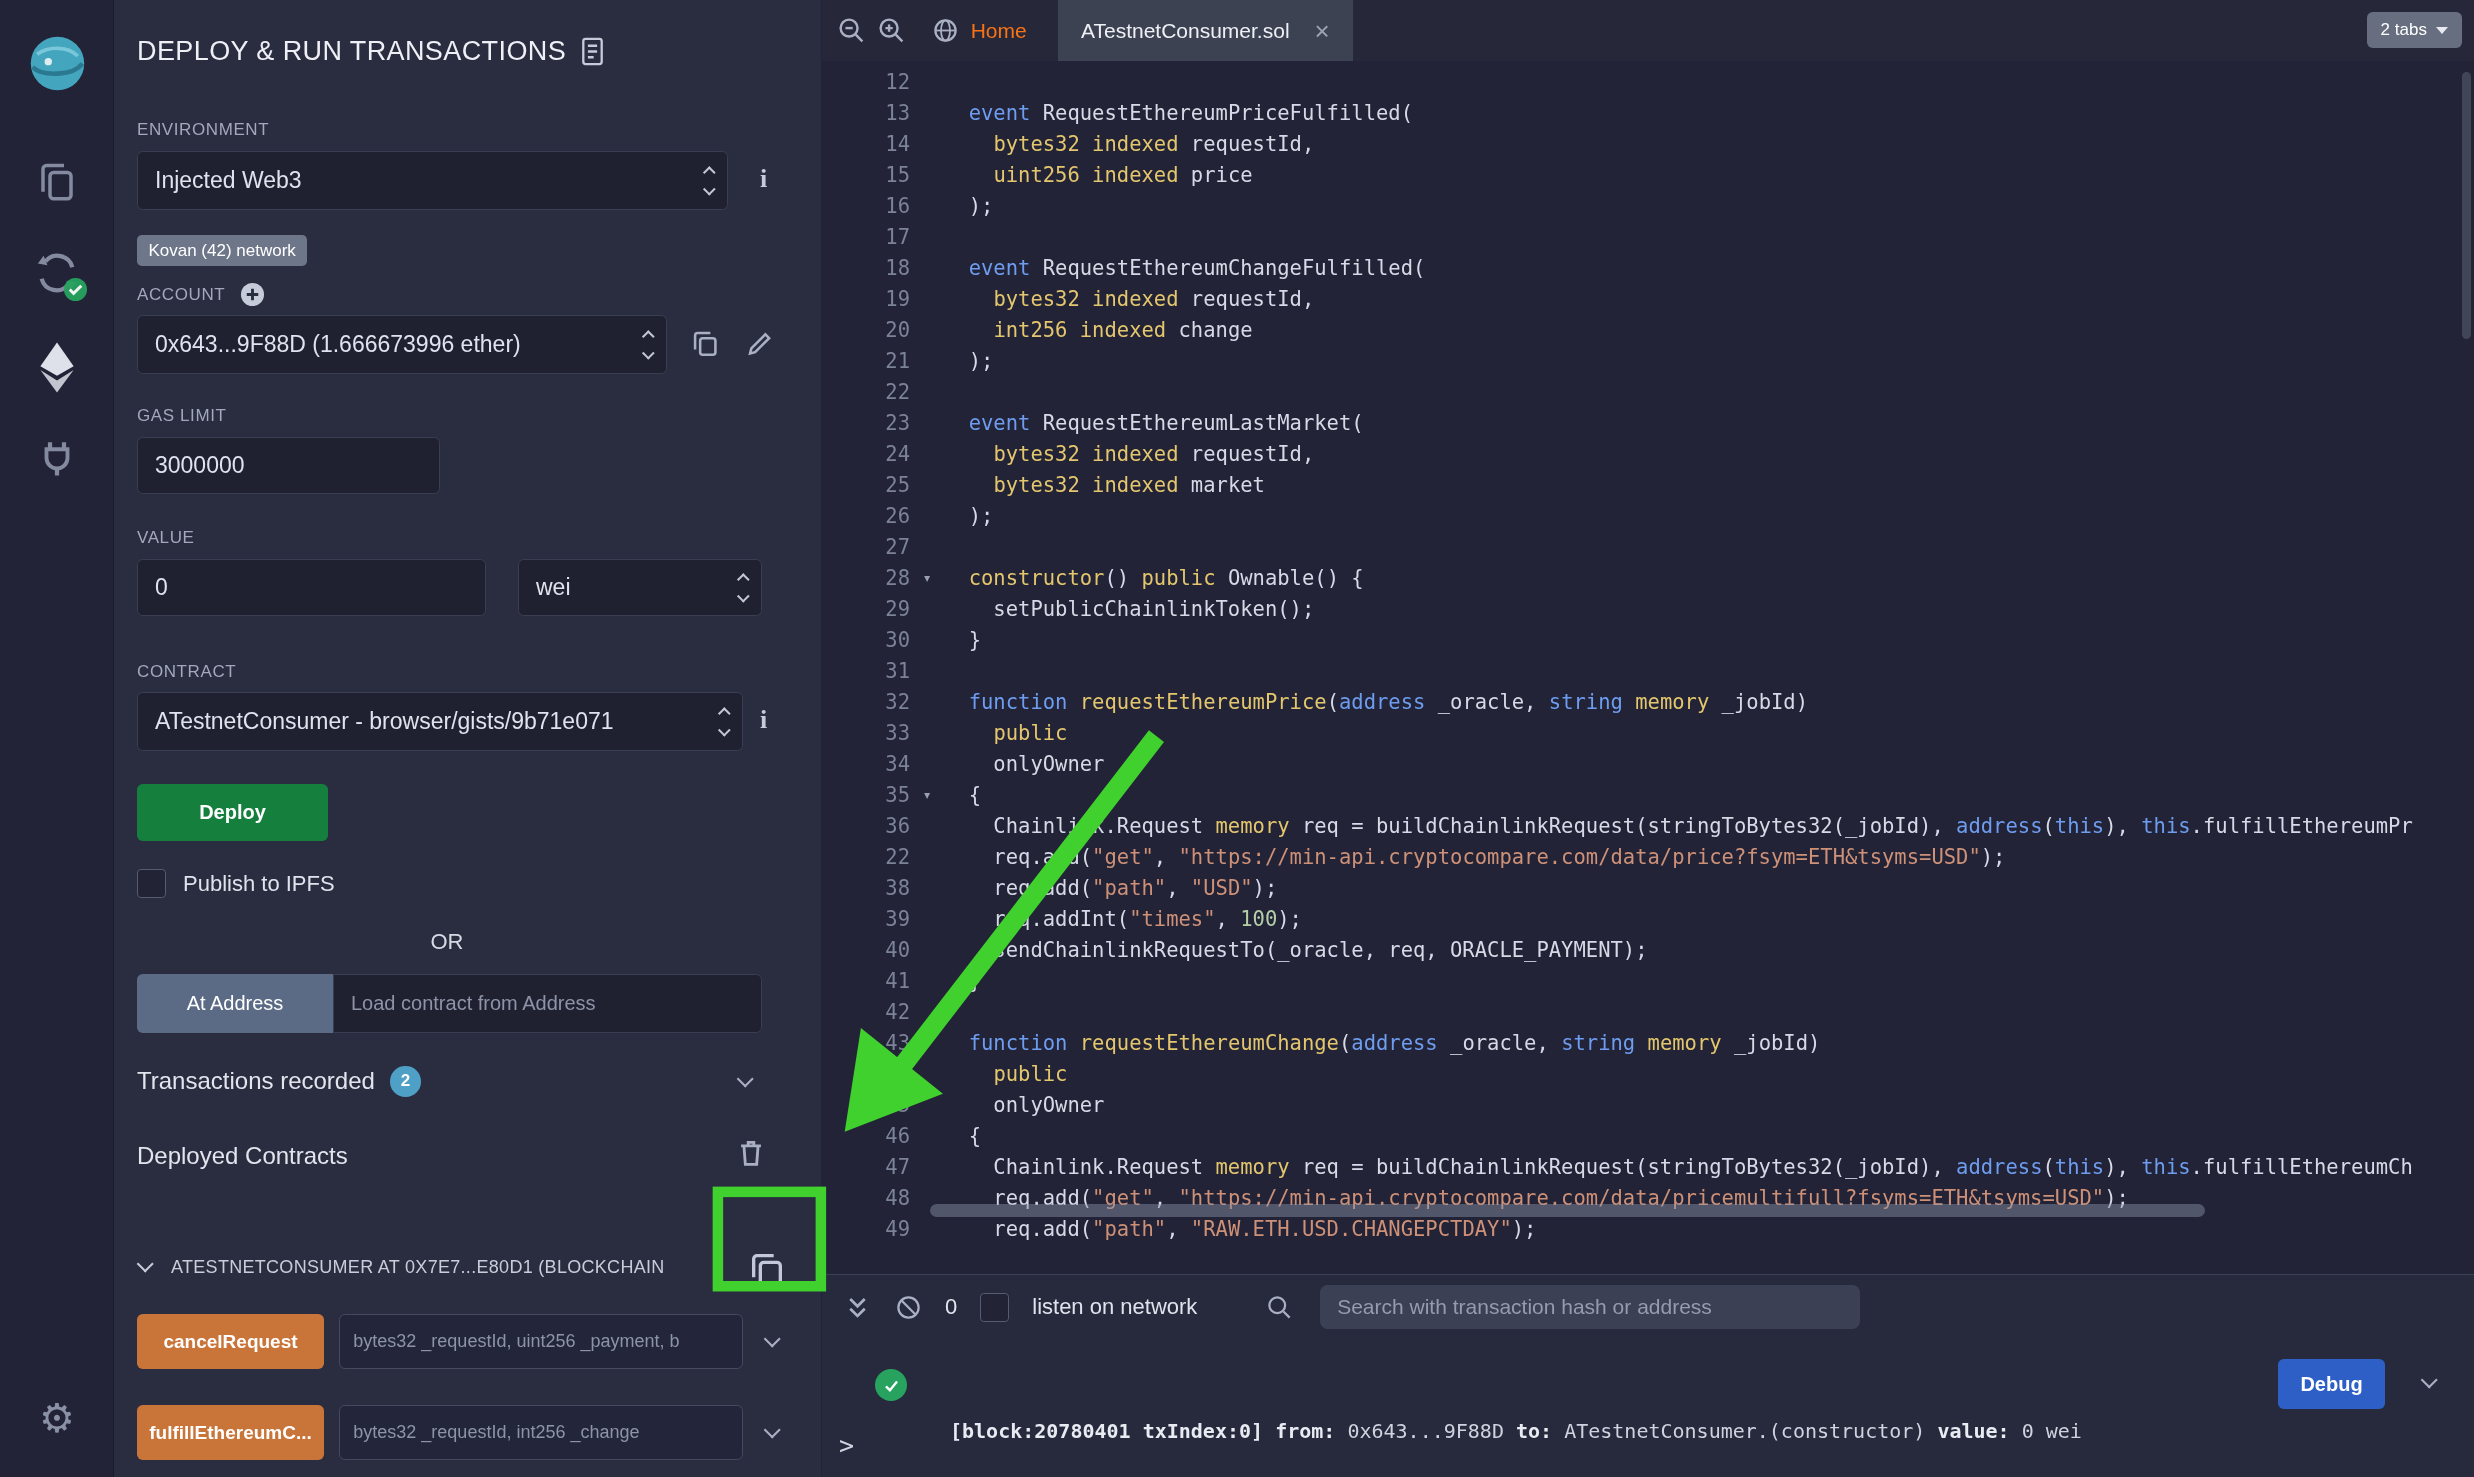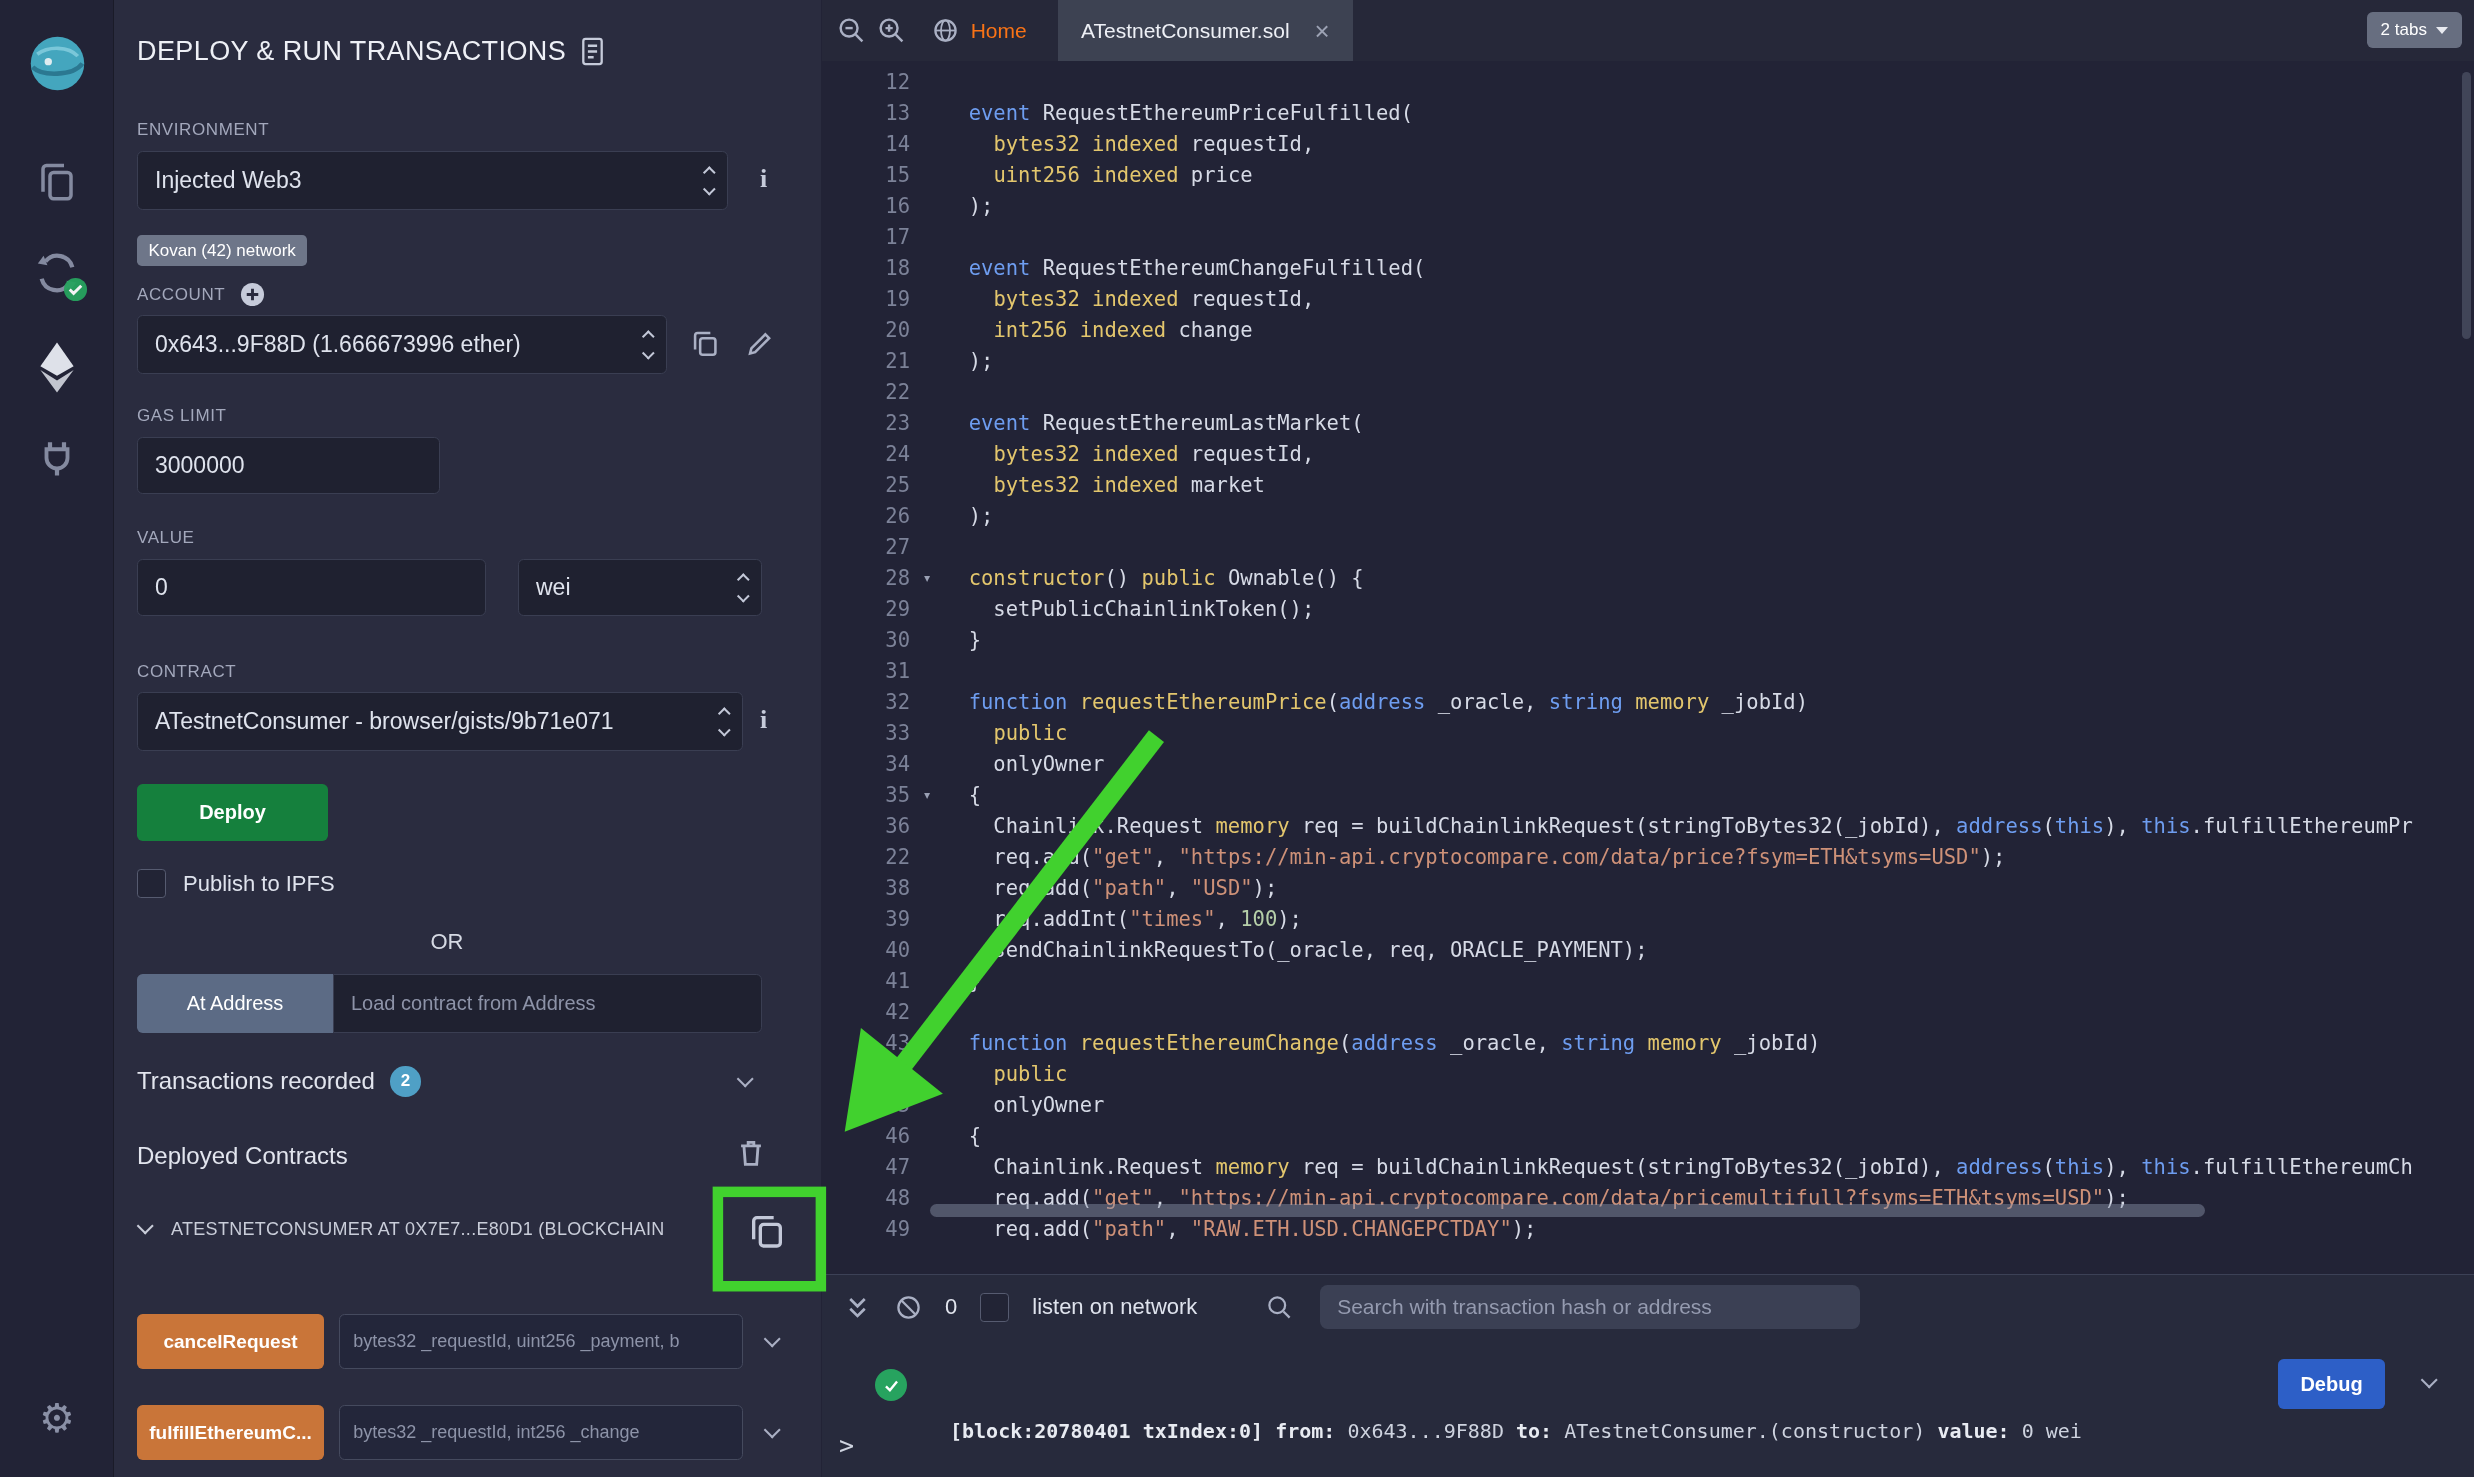--- a/index.html
+++ b/index.html
@@ -213,21 +213,21 @@
   </div>
   <span class="chev" style="position:absolute;left:625px;top:1073px"></span>
 
   <span class="abs row-text" style="left:23px;top:1142px">Deployed Contracts</span>
   <span class="icon-btn" style="left:620px;top:1136px">
     <svg width="34" height="34" viewBox="0 0 24 24">
         <path d="M5 7h14M10 7V4.5h4V7M7 7l1 13h8l1-13" fill="none" stroke="#aab0c4" stroke-width="2"></path>
       </svg>
   </span>
 
-  <div class="abs" style="left:23px;top:1209px;width:667px;height:46px">
+  <div class="abs" style="left:23px;top:1247px;width:667px;height:46px">
     <span class="chev" style="position:absolute;left:1.9px;top:11.4px;border-color:#c9cdd9"></span>
     <span class="item-caption abs" style="left:34px;top:9.5px;width:549px">ATESTNETCONSUMER AT 0X7E7...E80D1 (BLOCKCHAIN</span>
     <span class="icon-btn" style="left:610px;top:1.9px">
       <svg width="40" height="40" viewBox="0 0 24 24">
           <rect x="8" y="8" width="12" height="13" rx="2" fill="none" stroke="#c3c8d8" stroke-width="2"></rect>
           <path d="M16 4H6a2 2 0 0 0-2 2v11" fill="none" stroke="#c3c8d8" stroke-width="2"></path>
         </svg>
     </span>
   </div>
 

